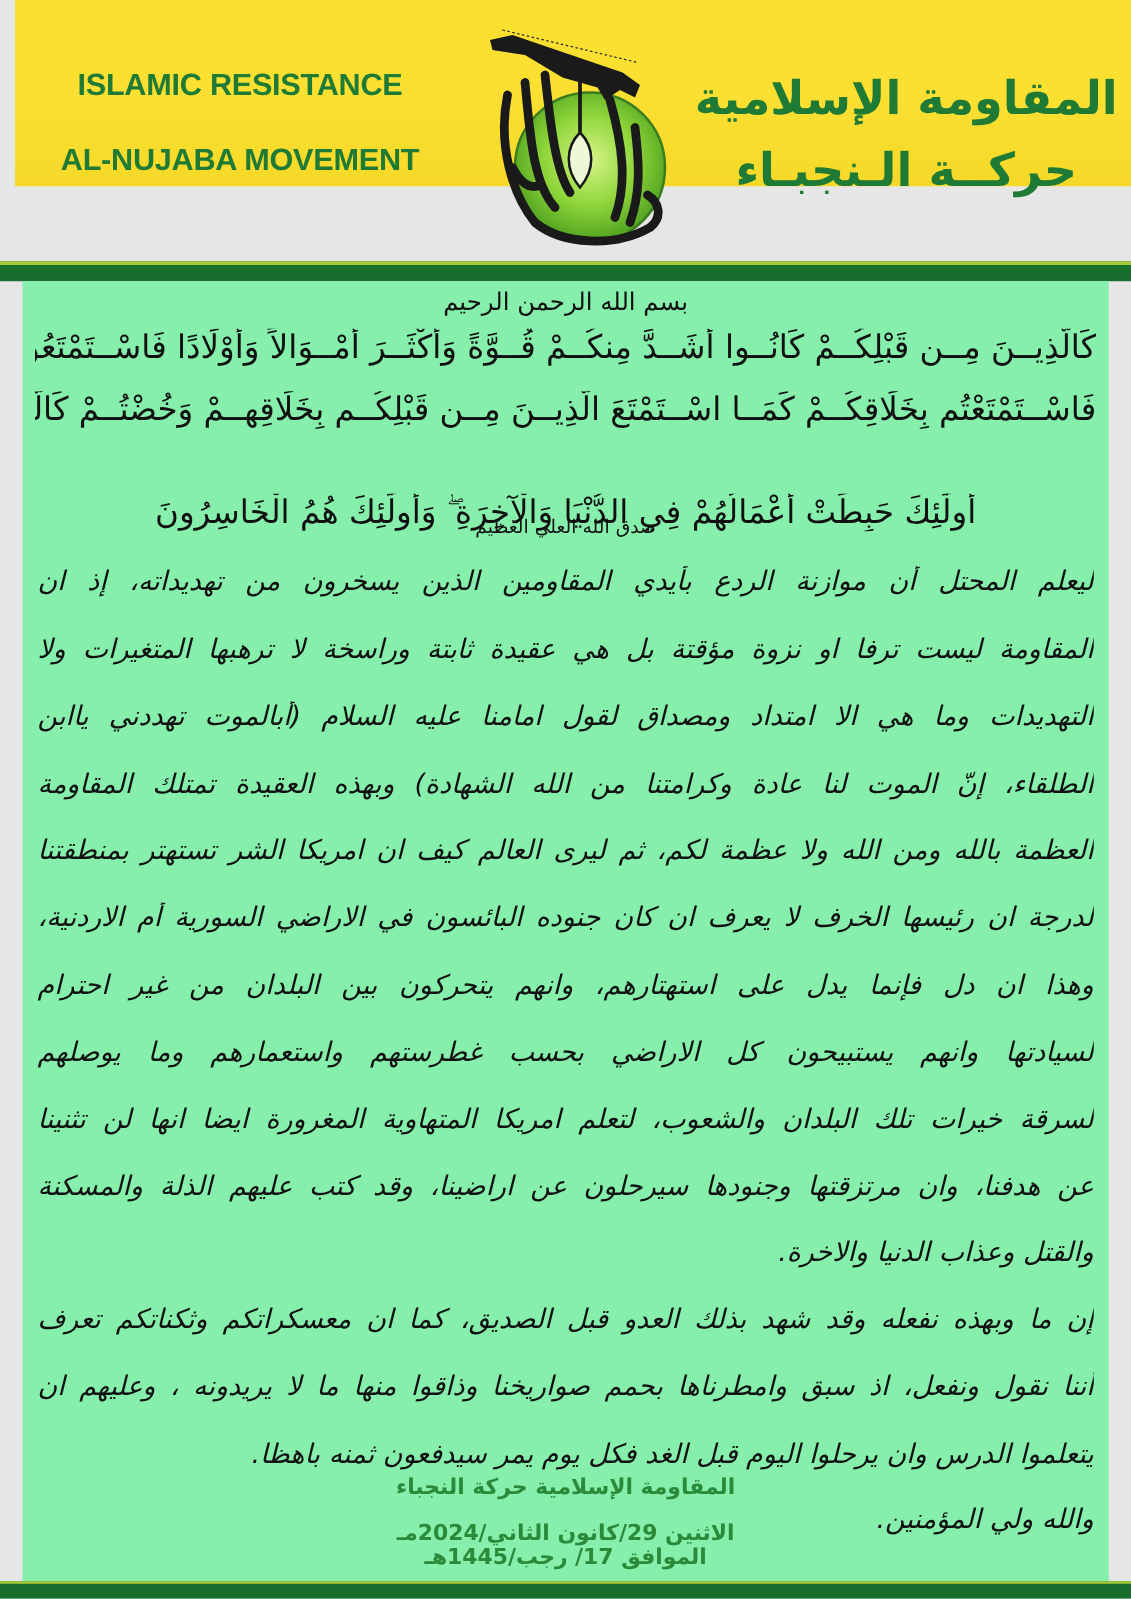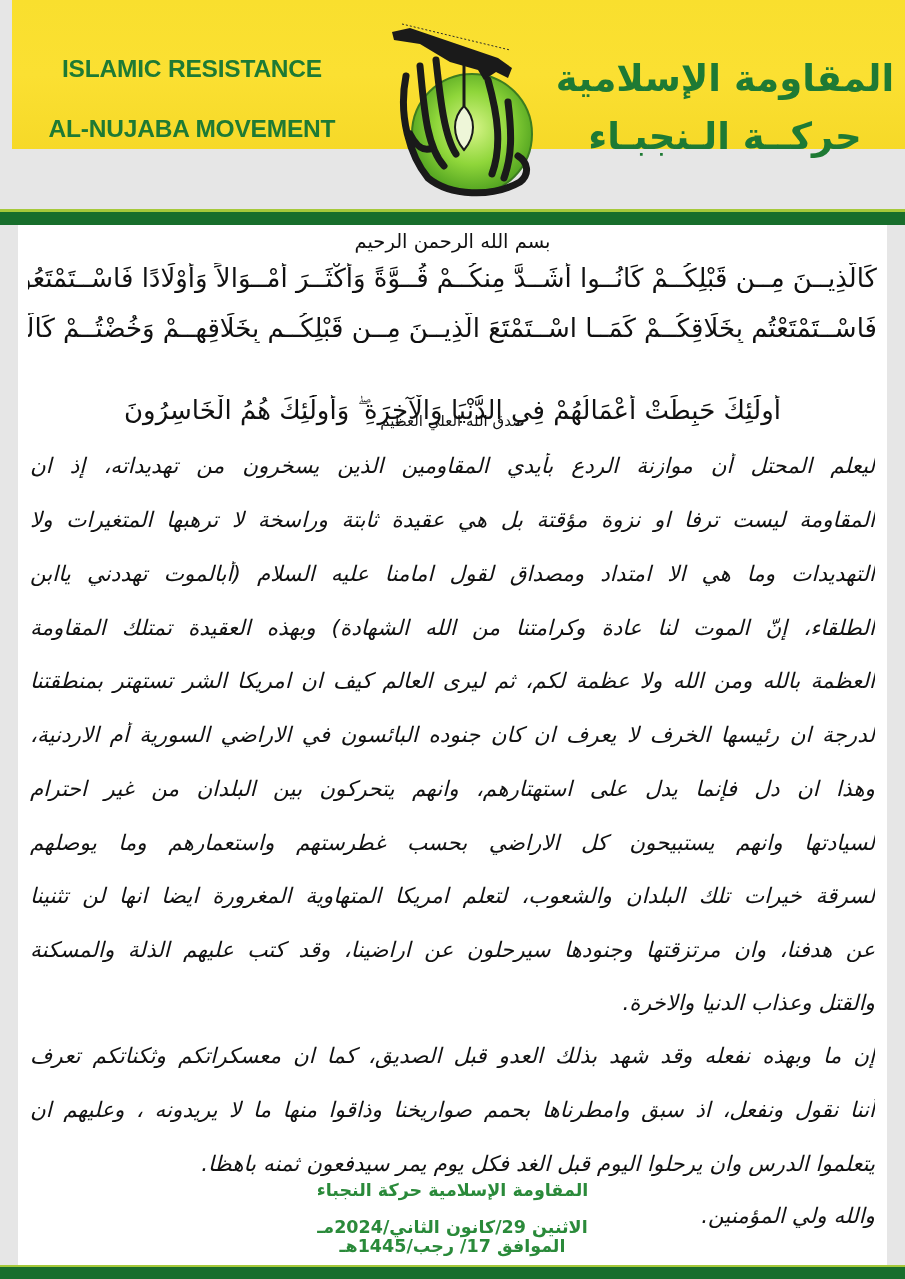--- a/index.html
+++ b/index.html
@@ -62,21 +62,21 @@
       background: #186e2c;
       border-top: 3px solid #a6c93a;
       box-sizing: border-box;
     }
     .paper {
       position: absolute;
       left: 18px;
       top: 225px;
       width: 869px;
       height: 1040px;
-      background: #ffffff;
+      background: #86efac;
     }
     .bismillah {
       position: absolute;
       top: 5px;
       left: 0; right: 0;
       text-align: center;
       direction: rtl;
       font-size: 19.5px;
       color: #111;
     }

